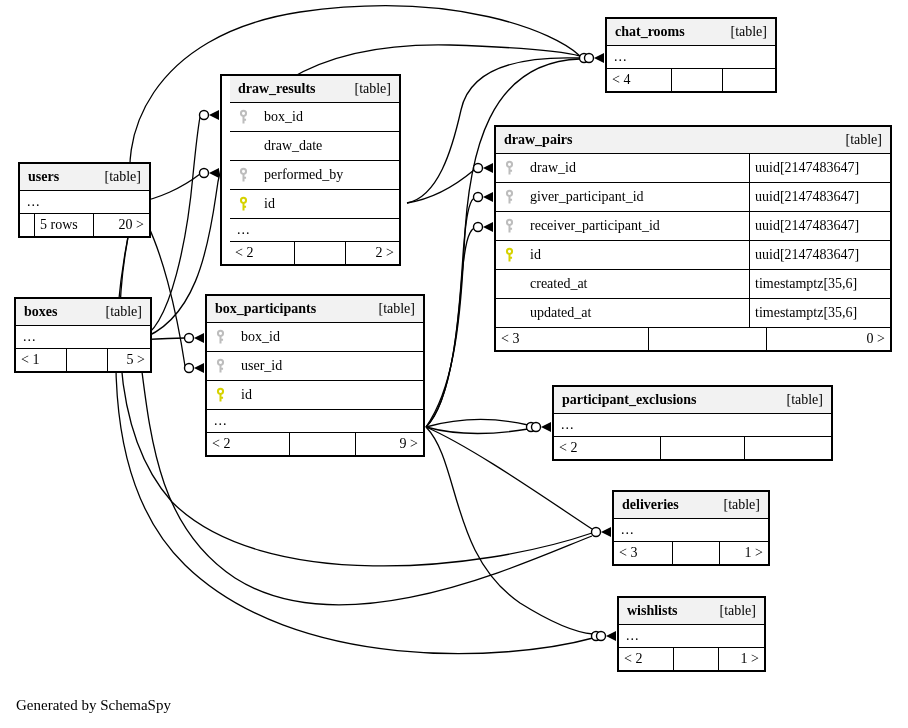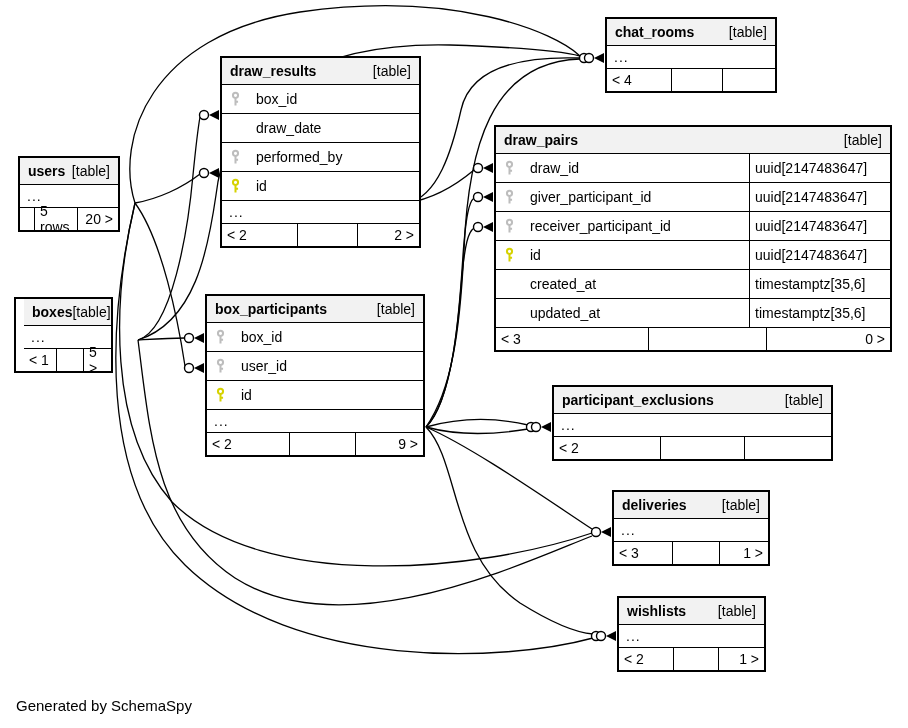--- a/index.html
+++ b/index.html
@@ -1,17 +1,17 @@
 <!DOCTYPE html>
 <html><head>
 <meta charset="utf-8">
 <style>
   html,body{margin:0;padding:0;background:#fff;}
   #canvas{position:relative;width:908px;height:728px;background:#fff;overflow:hidden;
-          font-family:Liberation Sans, sans-serif;color:#000;}
+          font-family:Liberation Serif, serif;color:#000;}
   #edges{position:absolute;left:0;top:0;width:908px;height:728px;}
   #edges path{fill:none;stroke:#000;stroke-width:1.3;}
   #edges circle{fill:#fff;stroke:#000;stroke-width:1.4;}
   #edges polygon{fill:#000;stroke:none;}
   .tbl{position:absolute;border:2px solid #000;background:#fff;box-sizing:border-box;font-size:14px;}
   .hdr{display:flex;justify-content:space-between;align-items:center;background:#f2f2f2;
        border-bottom:1px solid #000;padding:0 8px;height:26px;}
   .tname{font-weight:bold;}
   .ttag{font-size:14px;}
   .row{display:flex;align-items:center;border-bottom:1px solid #000;height:28px;}
@@ -97,21 +97,21 @@
       <span class="ttag">[table]</span>
     </div>
     <div class="dots">...</div>
     <div class="ftr">
       <span class="fl">&lt; 4</span>
       <span class="fm"></span>
       <span class="fr"></span>
     </div>
   </div>
 
-  <div class="tbl" style="left:220px;top:56px;width:201px;">
+  <div class="tbl" style="left:220px;top:74px;width:181px;padding-left:8px;">
     <div class="hdr">
       <span class="tname">draw_results</span>
       <span class="ttag">[table]</span>
     </div>
     <div class="row">
       <span class="ki fk">
           <svg viewBox="0 0 12 17" width="11" height="16">
             <circle cx="6" cy="4.5" r="2.8" fill="none" stroke="currentColor" stroke-width="2.2"></circle>
             <path d="M6 7.3 L6 15.5 M6 11.5 L8.8 11.5" stroke="currentColor" stroke-width="2.2" fill="none"></path>
           </svg>
@@ -141,21 +141,21 @@
       <span class="cname">id</span>
     </div>
     <div class="dots">...</div>
     <div class="ftr">
       <span class="fl">&lt; 2</span>
       <span class="fm"></span>
       <span class="fr">2 &gt;</span>
     </div>
   </div>
 
-  <div class="tbl" style="left:18px;top:156px;width:102px;">
+  <div class="tbl" style="left:18px;top:162px;width:133px;text-align:right;">
     <div class="hdr">
       <span class="tname">users</span>
       <span class="ttag">[table]</span>
     </div>
     <div class="dots">...</div>
     <div class="ftr">
       <span class="fl0"></span>
       <span class="fmw">5 rows</span>
       <span class="fr">20 &gt;</span>
     </div>
@@ -216,21 +216,21 @@
       <span class="cname">updated_at</span>
       <span class="ctype">timestamptz[35,6]</span>
     </div>
     <div class="ftr">
       <span class="fl">&lt; 3</span>
       <span class="fm"></span>
       <span class="fr">0 &gt;</span>
     </div>
   </div>
 
-  <div class="tbl" style="left:14px;top:297px;width:99px;padding-left:8px;">
+  <div class="tbl" style="left:14px;top:297px;width:138px;">
     <div class="hdr">
       <span class="tname">boxes</span>
       <span class="ttag">[table]</span>
     </div>
     <div class="dots">...</div>
     <div class="ftr">
       <span class="fl">&lt; 1</span>
       <span class="fm"></span>
       <span class="fr">5 &gt;</span>
     </div>

